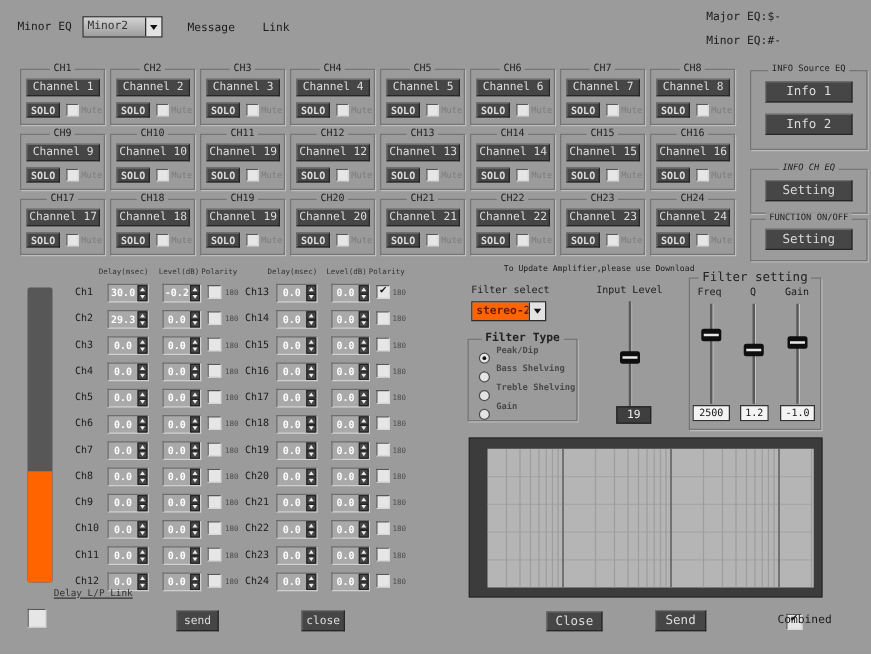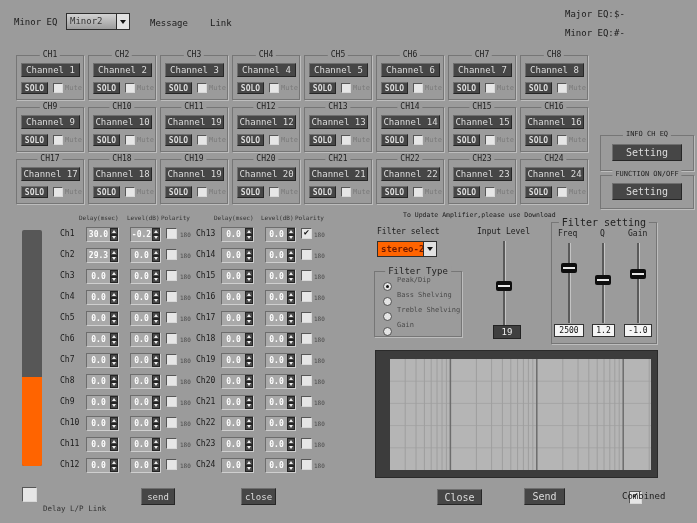--- a/index.html
+++ b/index.html
@@ -281,22 +281,27 @@
       <div class="chbox">
         <span class="gtitle">CH24</span>
         <button class="dbtn chbtn">Channel 24</button>
         <button class="dbtn solo">SOLO</button>
         <span class="cb mute-cb"></span>
         <span class="mutelab">Mute</span>
       </div>
     </div>
 
   
+  <div class="gbox" style="left:600px;top:56px;width:94px;height:64px;">
+    <span class="gtitle" style="font-size:7px;">INFO Source EQ</span>
+    <button class="dbtn ab" style="left:11px;top:8px;width:70px;height:17px;font-size:10px;">Info 1</button>
+    <button class="dbtn ab" style="left:11px;top:34px;width:70px;height:17px;font-size:10px;">Info 2</button>
+  </div>
   <div class="gbox" style="left:600px;top:135px;width:94px;height:36px;">
-    <span class="gtitle" style="font-size:7px;">INFO CH EQ</span>
+    <span class="gtitle" style="font-size:7px;font-style:italic;">INFO CH EQ</span>
     <button class="dbtn ab" style="left:11px;top:8px;width:70px;height:17px;font-size:10px;">Setting</button>
   </div>
   <div class="gbox" style="left:600px;top:175px;width:94px;height:34px;">
     <span class="gtitle" style="font-size:7px;">FUNCTION ON/OFF</span>
     <button class="dbtn ab" style="left:11px;top:7px;width:70px;height:17px;font-size:10px;">Setting</button>
   </div>
 
   
   <div class="meter">
     <div class="meter-fill" style="height:89px;background:#ff6400;"></div>
@@ -993,21 +998,21 @@
   
   <span class="ab lab" style="left:403px;top:211px;font-size:6.5px;">To Update Amplifier,please use Download</span>
   <span class="ab lab" style="left:377px;top:227px;font-size:8px;">Filter select</span>
   <div class="combo" style="left:377px;top:241px;width:60px;height:16px;">
     <span class="cfield" style="background:#ff6400;color:#6e1a00;font-weight:bold;">stereo-2</span>
     <span class="cbtn">
         <i class="arr-d"></i>
       </span>
   </div>
 
-  <div class="gbox" style="left:374px;top:271px;width:88px;height:66px;">
+  <div class="gbox" style="left:374px;top:271px;width:88px;height:66px;font-weight:bold;">
     <span class="gtitle" style="font-size:9px;">Filter Type</span>
     <div>
 
         <div style="position:relative;height:15px;margin-top:0;">
           <span class="radio ab checked" style="left:8px;top:4px;"></span>
           <span class="ab lab" style="left:22px;top:4px;font-size:7px;color:#4a4a4a;">Peak/Dip</span>
         </div>
 
         <div style="position:relative;height:15px;margin-top:0;">
           <span class="radio ab" style="left:8px;top:4px;"></span>
@@ -1080,21 +1085,21 @@
           <line x1="229.2" y1="0" x2="229.2" y2="111" stroke="#9e9e9e" stroke-width="1"></line>
           <line x1="259.2" y1="0" x2="259.2" y2="111" stroke="#9e9e9e" stroke-width="1"></line>
           <line x1="60.4" y1="0" x2="60.4" y2="111" stroke="#6c6c6c" stroke-width="1.5"></line>
           <line x1="146.8" y1="0" x2="146.8" y2="111" stroke="#6c6c6c" stroke-width="1.5"></line>
           <line x1="233.2" y1="0" x2="233.2" y2="111" stroke="#6c6c6c" stroke-width="1.5"></line>
         </svg></div>
   </div>
 
   
   <span class="cb ab" style="left:22px;top:487px;width:15px;height:15px;"></span>
-  <span class="ab lab" style="left:43px;top:504px;font-size:7.5px;color:#333;">Delay L/P Link</span>
+  <span class="ab lab" style="left:43px;top:470px;font-size:7.5px;color:#333;text-decoration:underline;">Delay L/P Link</span>
   <button class="dbtn ab" style="left:141px;top:488px;width:34px;height:17px;font-size:9px;">send</button>
   <button class="dbtn ab" style="left:241px;top:488px;width:35px;height:17px;font-size:9px;">close</button>
   <button class="dbtn ab" style="left:437px;top:489px;width:45px;height:16px;font-size:10px;">Close</button>
   <button class="dbtn ab" style="left:524px;top:488px;width:41px;height:17px;font-size:10px;">Send</button>
   <span class="cb ab checked" style="left:604px;top:489px;width:13px;height:13px;"></span>
   <span class="ab lab" style="left:622px;top:491px;font-size:9px;">Combined</span>
 
 </div>
 
 </body></html>

